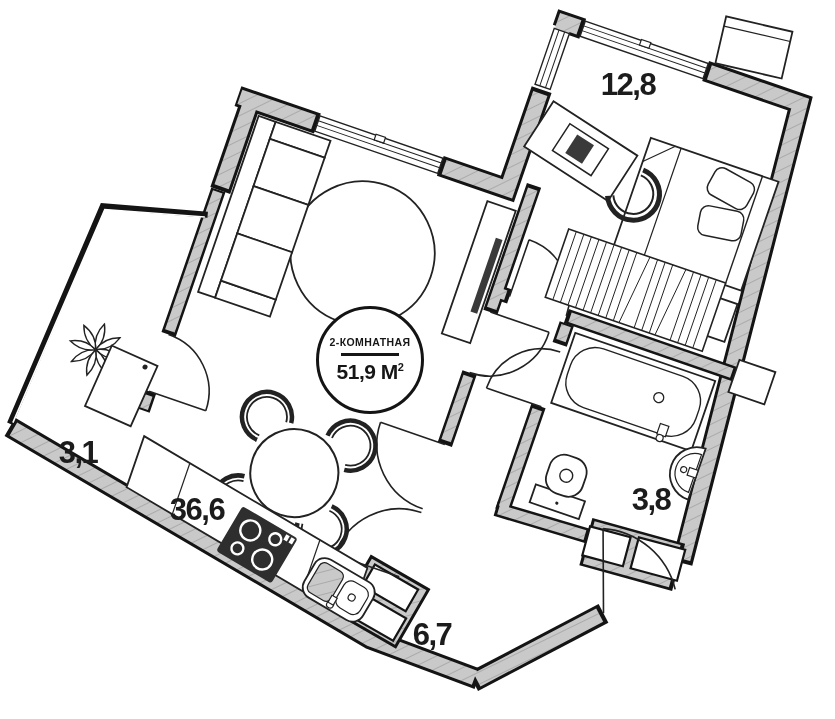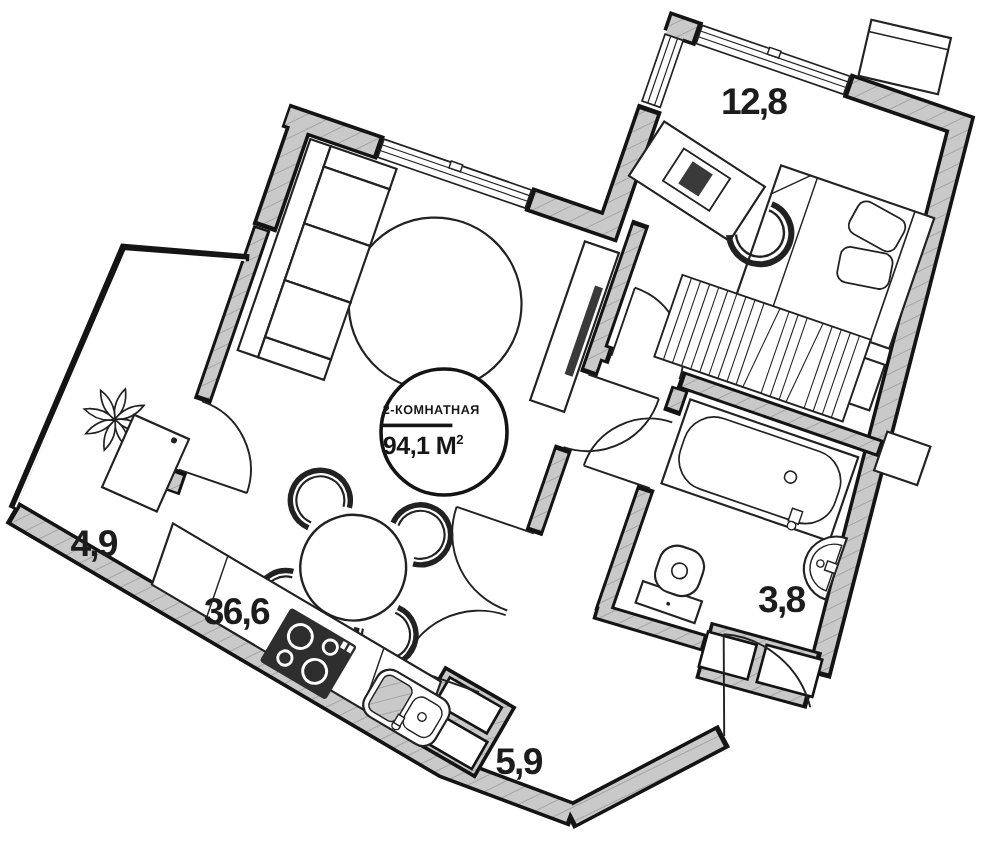--- a/index.html
+++ b/index.html
@@ -4,21 +4,21 @@
 <style>
   html,body{margin:0;padding:0;background:#ffffff;}
   #stage{position:relative;width:835px;height:719px;background:#fff;overflow:hidden;
          font-family:"Liberation Sans",sans-serif;}
   #plan-svg{position:absolute;left:0;top:0;}
   .room-label{position:absolute;transform:translate(-50%,-50%);
       font-weight:bold;font-size:31px;letter-spacing:-1.5px;color:#1c1c1c;
       font-family:"Liberation Sans",sans-serif;white-space:nowrap;}
   .area-badge{position:absolute;left:316px;top:306px;width:108px;height:108px;
       background:#fff;border:3px solid #141414;border-radius:50%;
-      display:flex;flex-direction:column;align-items:flex-start;justify-content:center;
+      display:flex;flex-direction:column;align-items:center;justify-content:center;
       box-sizing:border-box;z-index:5;}
   .badge-type{font-size:10.5px;font-weight:bold;letter-spacing:.4px;color:#161616;}
   .badge-rule{width:58px;height:2.5px;background:#161616;margin:5px 0 4px 0;}
   .badge-area{font-size:21px;font-weight:bold;color:#161616;letter-spacing:-0.5px;}
   .badge-area sup{font-size:11px;}
 </style>
 </head>
 <body>
 
 <div id="stage">
@@ -255,26 +255,26 @@
       <path d="M0,0 Q7,-13 0,-27 Q-7,-13 0,0" transform="rotate(315)"></path>
     </g>
     <g transform="translate(-20,322) rotate(5)">
       <rect x="-25" y="-33" width="50" height="66" fill="#fff" stroke="#222" stroke-width="1.8"></rect>
       <circle cx="14" cy="-27" r="2.5" fill="#222"></circle>
     </g>
   </g>
 </svg>
 
 <div class="room-label" style="left:628px;top:85px;">12,8</div>
-<div class="room-label" style="left:78px;top:453px;">4,9</div>
+<div class="room-label" style="left:78px;top:453px;">3,1</div>
 <div class="room-label" style="left:197px;top:510px;">36,6</div>
 <div class="room-label" style="left:651px;top:500px;">3,8</div>
-<div class="room-label" style="left:432px;top:635px;">5,9</div>
+<div class="room-label" style="left:432px;top:635px;">6,7</div>
 
 <div class="area-badge">
   <div class="badge-type">2-КОМНАТНАЯ</div>
   <div class="badge-rule"></div>
   <div class="badge-area">
-    <span>94,1 М</span><sup>2</sup>
+    <span>51,9 М</span><sup>2</sup>
   </div>
 </div>
 
 </div>
 
 </body></html>

